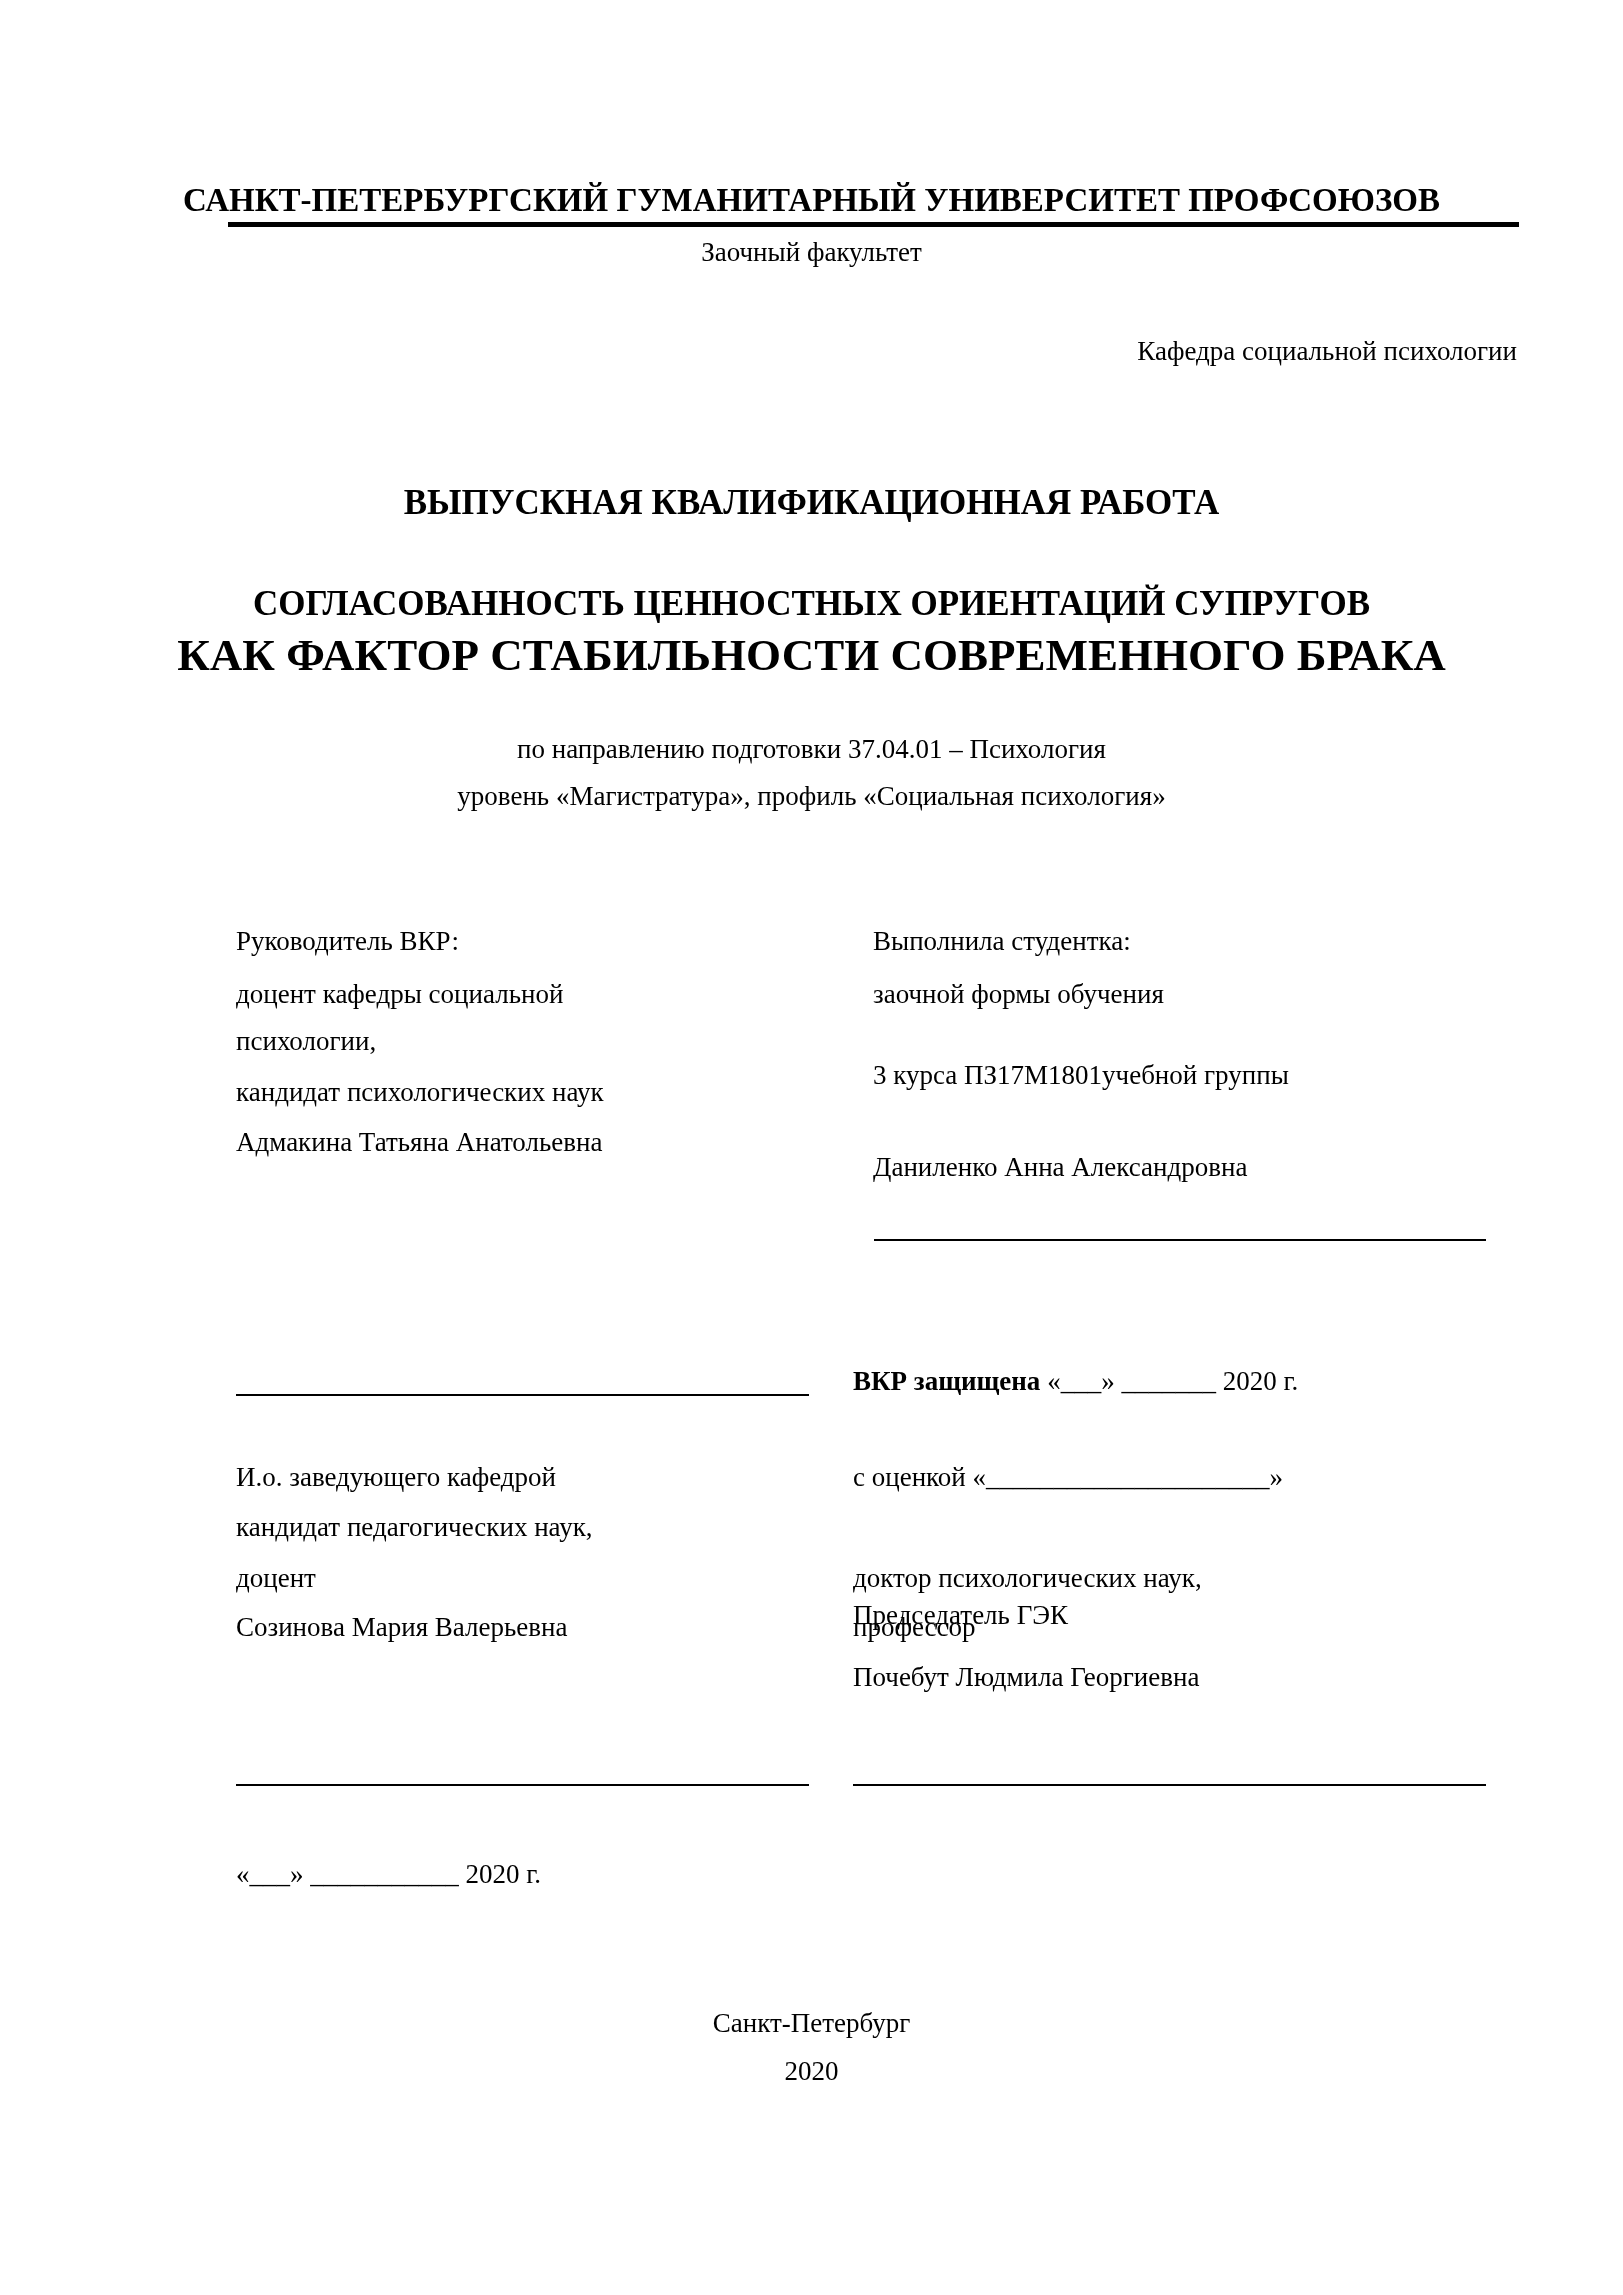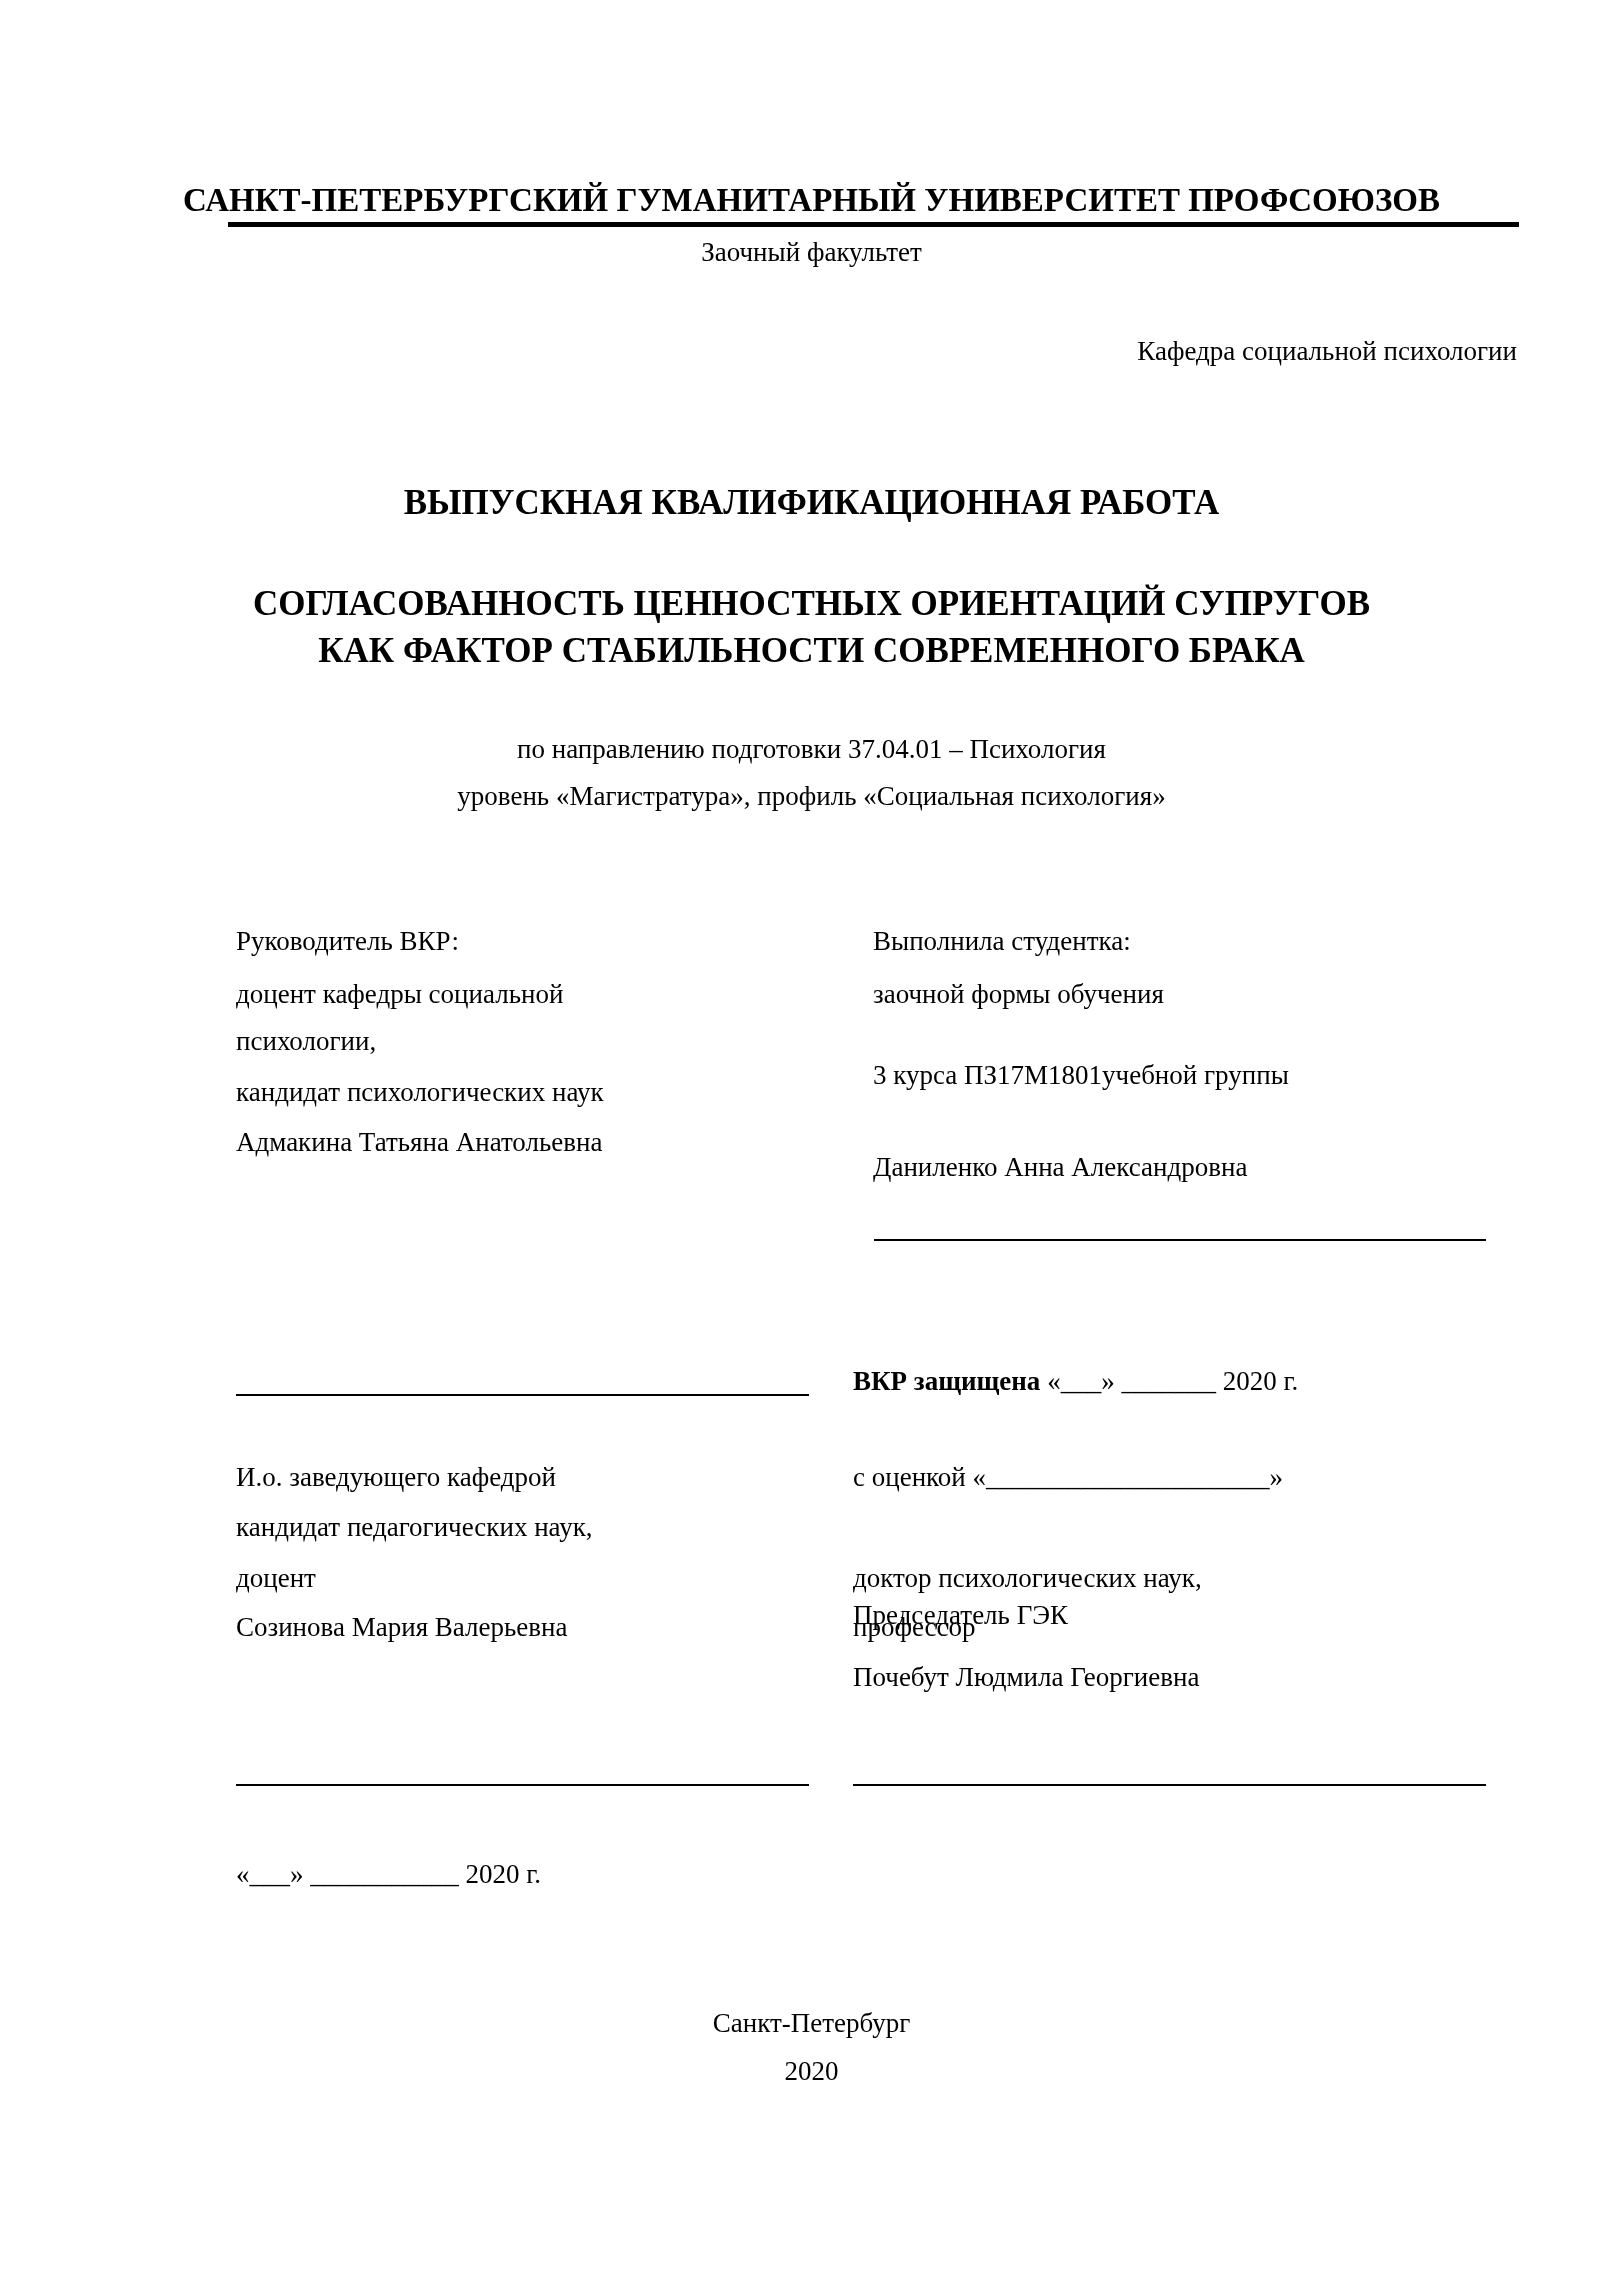--- a/index.html
+++ b/index.html
@@ -14,21 +14,21 @@
 </head>
 <body>
 
 <div class="t b c" style="top:184px; font-size:33px;">САНКТ-ПЕТЕРБУРГСКИЙ ГУМАНИТАРНЫЙ УНИВЕРСИТЕТ ПРОФСОЮЗОВ</div>
 <div class="rule" style="left:228px; top:222px; width:1291px; height:4.7px;"></div>
 <div class="t c" style="top:239px;">Заочный факультет</div>
 <div class="t" style="right:106px; top:338px;">Кафедра социальной психологии</div>
 
 <div class="t b c" style="top:485px; font-size:35px;">ВЫПУСКНАЯ КВАЛИФИКАЦИОННАЯ РАБОТА</div>
 <div class="t b c" style="top:586px; font-size:35px;">СОГЛАСОВАННОСТЬ ЦЕННОСТНЫХ ОРИЕНТАЦИЙ СУПРУГОВ</div>
-<div class="t b c" style="top:633px; font-size:35px;">КАК ФАКТОР СТАБИЛЬНОСТИ СОВРЕМЕННОГО БРАКА</div>
+<div class="t b c" style="top:633px; font-size:45px;">КАК ФАКТОР СТАБИЛЬНОСТИ СОВРЕМЕННОГО БРАКА</div>
 <div class="t c" style="top:736px;">по направлению подготовки 37.04.01 – Психология</div>
 <div class="t c" style="top:783px;">уровень «Магистратура», профиль «Социальная психология»</div>
 
 <div>
   <div class="t" style="left:236px; top:928px;">Руководитель ВКР:</div>
   <div class="t" style="left:236px; top:981px;">доцент кафедры социальной</div>
   <div class="t" style="left:236px; top:1028px;">психологии,</div>
   <div class="t" style="left:236px; top:1079px;">кандидат психологических наук</div>
   <div class="t" style="left:236px; top:1129px;">Адмакина Татьяна Анатольевна</div>
 </div>

